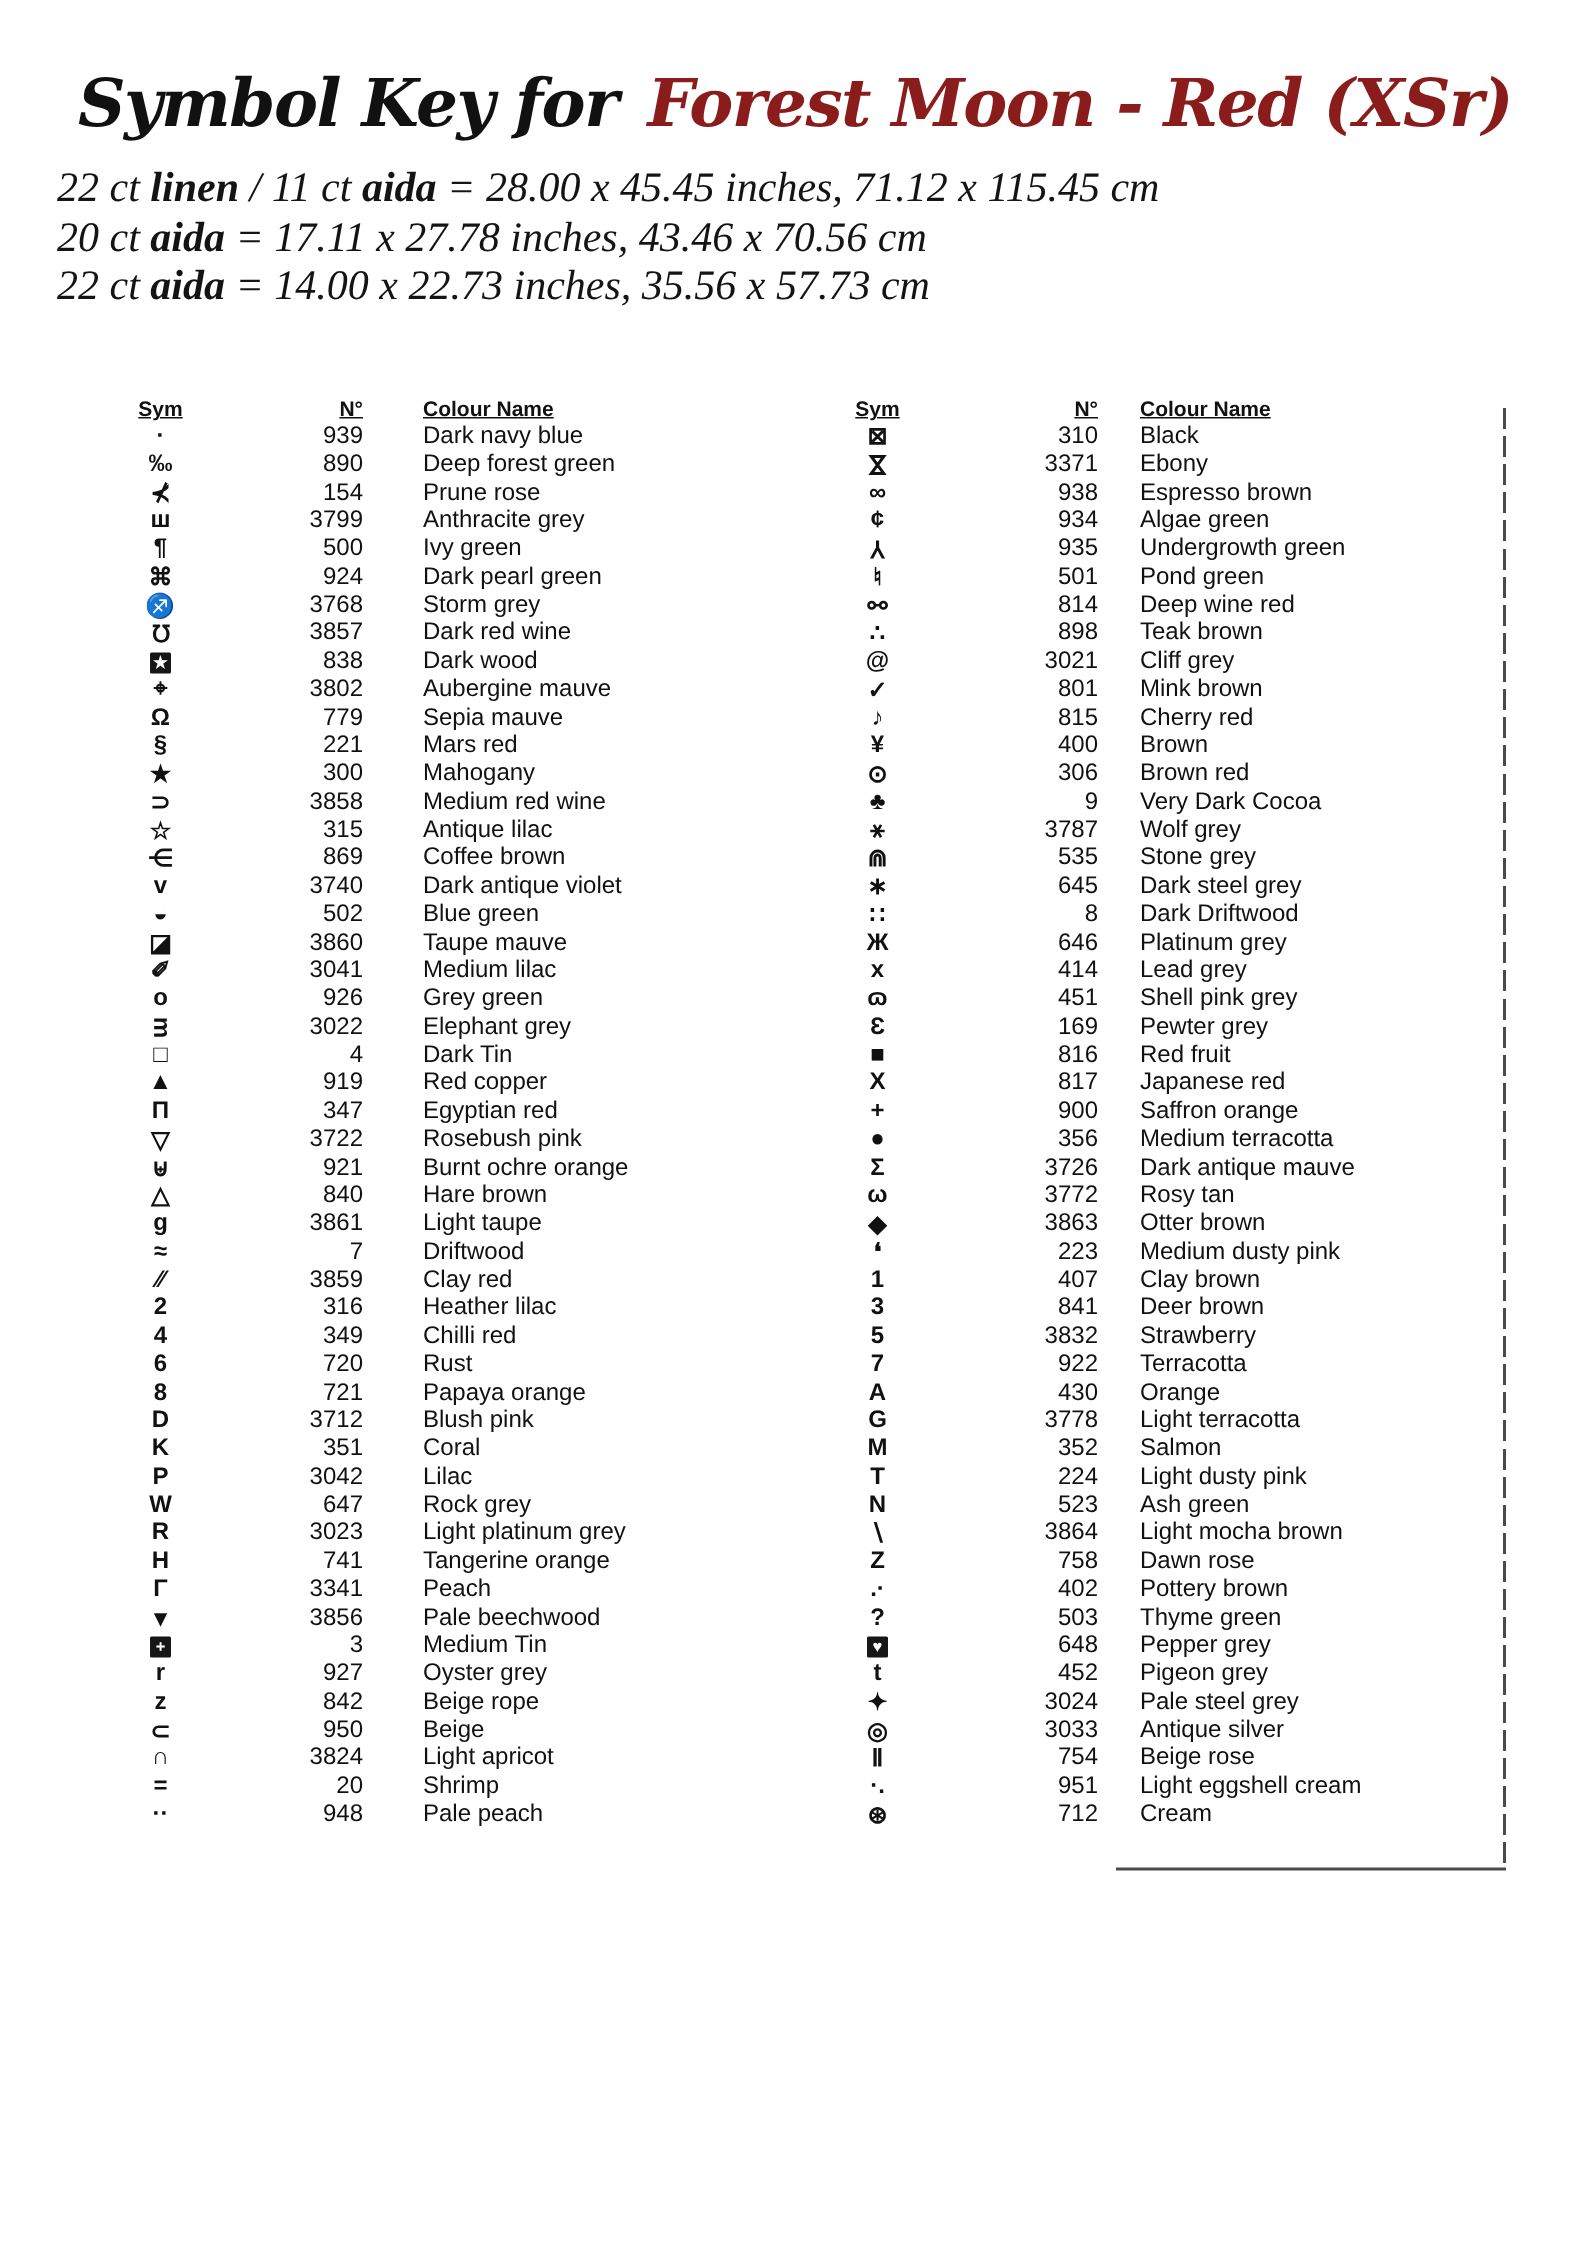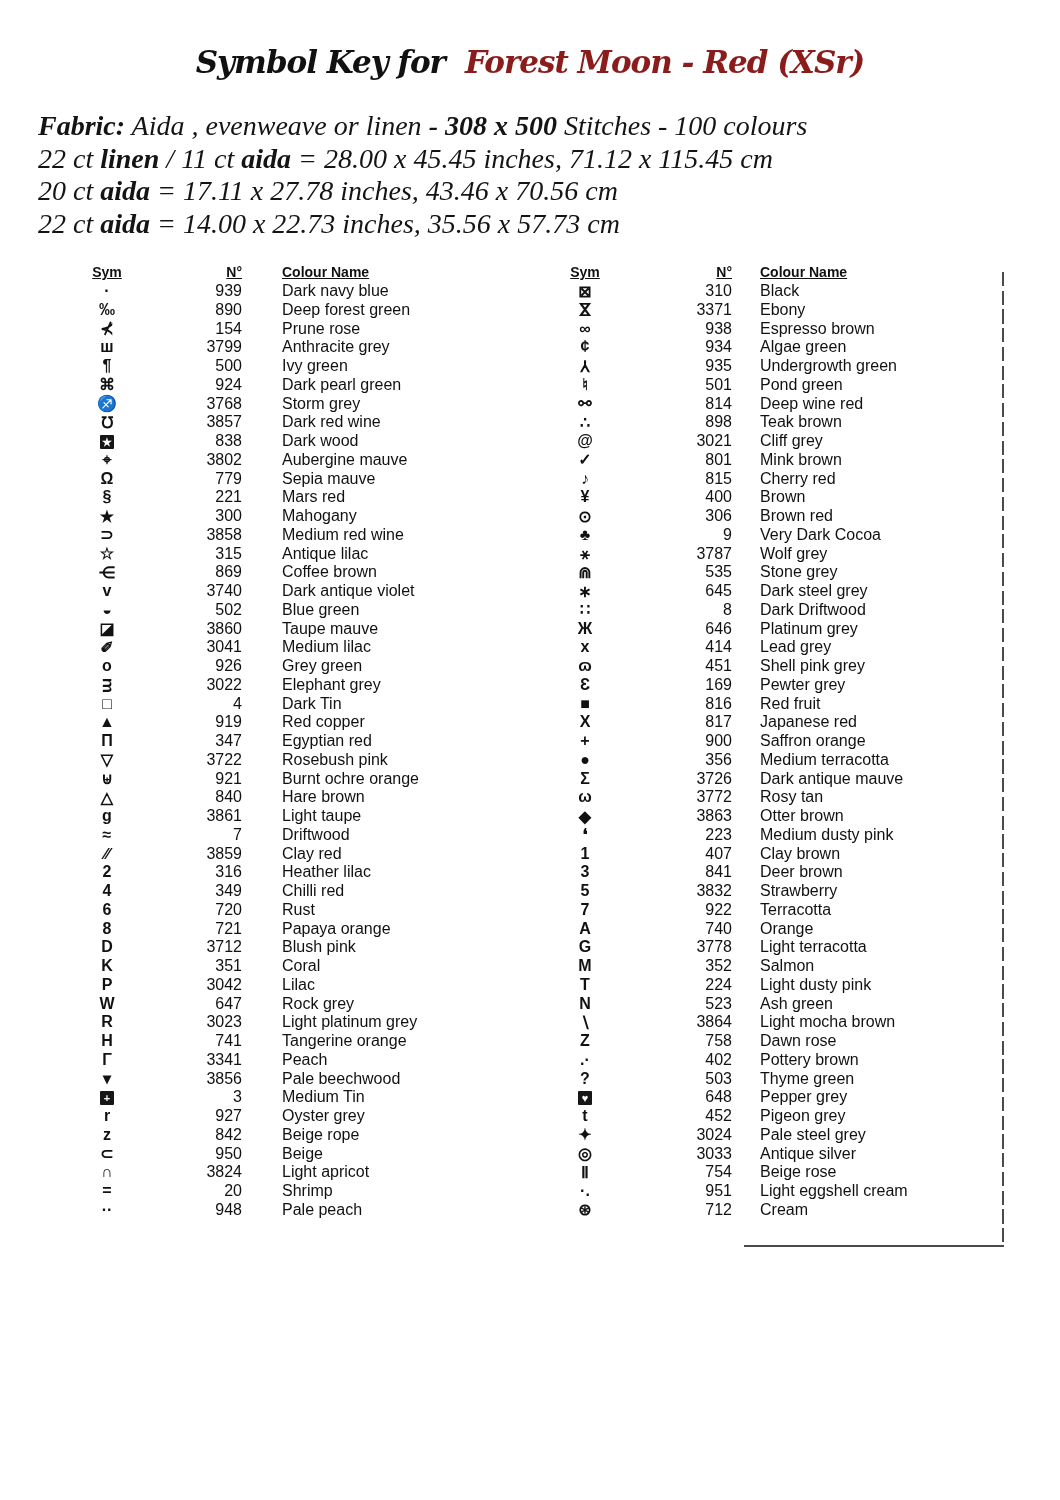--- a/index.html
+++ b/index.html
@@ -3,21 +3,21 @@
 <meta charset="utf-8">
 <style>
   html,body { margin:0; padding:0; }
   body {
     width:1060px; height:1500px; background:#ffffff; position:relative;
     font-family:"Liberation Sans", sans-serif; color:#111; overflow:hidden;
   }
   .title-row {
     position:absolute; top:44px; left:0; width:100%; text-align:center;
     font-family:"DejaVu Serif", serif; font-style:italic; font-weight:bold;
-    font-size:31px; white-space:nowrap; letter-spacing:-1px;
+    font-size:44px; white-space:nowrap; letter-spacing:-1px;
   }
   .title-red { margin-left:20px; }
   .fabric {
     position:absolute; left:38px; top:110px;
     font-family:"Liberation Serif", serif; font-style:italic;
     font-size:28px; line-height:32.5px; white-space:nowrap; color:#141414;
   }
   .fabric .b { font-weight:bold; }
   .ktable { position:absolute; top:263px; }
   #ktable-left  { left:78px; }
@@ -44,21 +44,20 @@
   .hline { position:absolute; left:744px; top:1245px; width:260px; height:2px; background:#4a4a4a; }
 </style>
 </head>
 <body>
 
 <div class="title-row">
   <span>Symbol Key for</span><span class="title-red" style="color: rgb(139, 28, 28);">Forest Moon - Red (XSr)</span>
 </div>
 
 <div class="fabric" id="fabric-info">
-    <div class="fabric-line"><span class="b">Fabric:</span><span>  Aida , evenweave or  linen </span><span class="b">- 308 x 500</span><span> Stitches - 100 colours</span></div>
     <div class="fabric-line"><span>22 ct </span><span class="b">linen</span><span> / 11 ct </span><span class="b">aida</span><span> = 28.00 x 45.45 inches, 71.12 x 115.45 cm</span></div>
     <div class="fabric-line"><span>20 ct </span><span class="b">aida</span><span>  = 17.11 x 27.78 inches, 43.46 x 70.56 cm</span></div>
     <div class="fabric-line"><span>22 ct </span><span class="b">aida</span><span> = 14.00 x 22.73 inches, 35.56 x 57.73 cm</span></div>
   </div>
 
 <div class="ktable t-left" id="ktable-left">
   <div class="thead">
     <span class="c-sym"><span class="hd">Sym</span></span>
     <span class="c-num"><span class="hd">N°</span></span>
     <span class="c-name"><span class="hd">Colour Name</span></span>
@@ -489,21 +488,21 @@
         <span class="c-num">3832</span>
         <span class="c-name">Strawberry</span>
       </div>
       <div class="trow">
         <span class="c-sym"><span>7</span></span>
         <span class="c-num">922</span>
         <span class="c-name">Terracotta</span>
       </div>
       <div class="trow">
         <span class="c-sym"><span>A</span></span>
-        <span class="c-num">740</span>
+        <span class="c-num">430</span>
         <span class="c-name">Orange</span>
       </div>
       <div class="trow">
         <span class="c-sym"><span>G</span></span>
         <span class="c-num">3778</span>
         <span class="c-name">Light terracotta</span>
       </div>
       <div class="trow">
         <span class="c-sym"><span>M</span></span>
         <span class="c-num">352</span>

